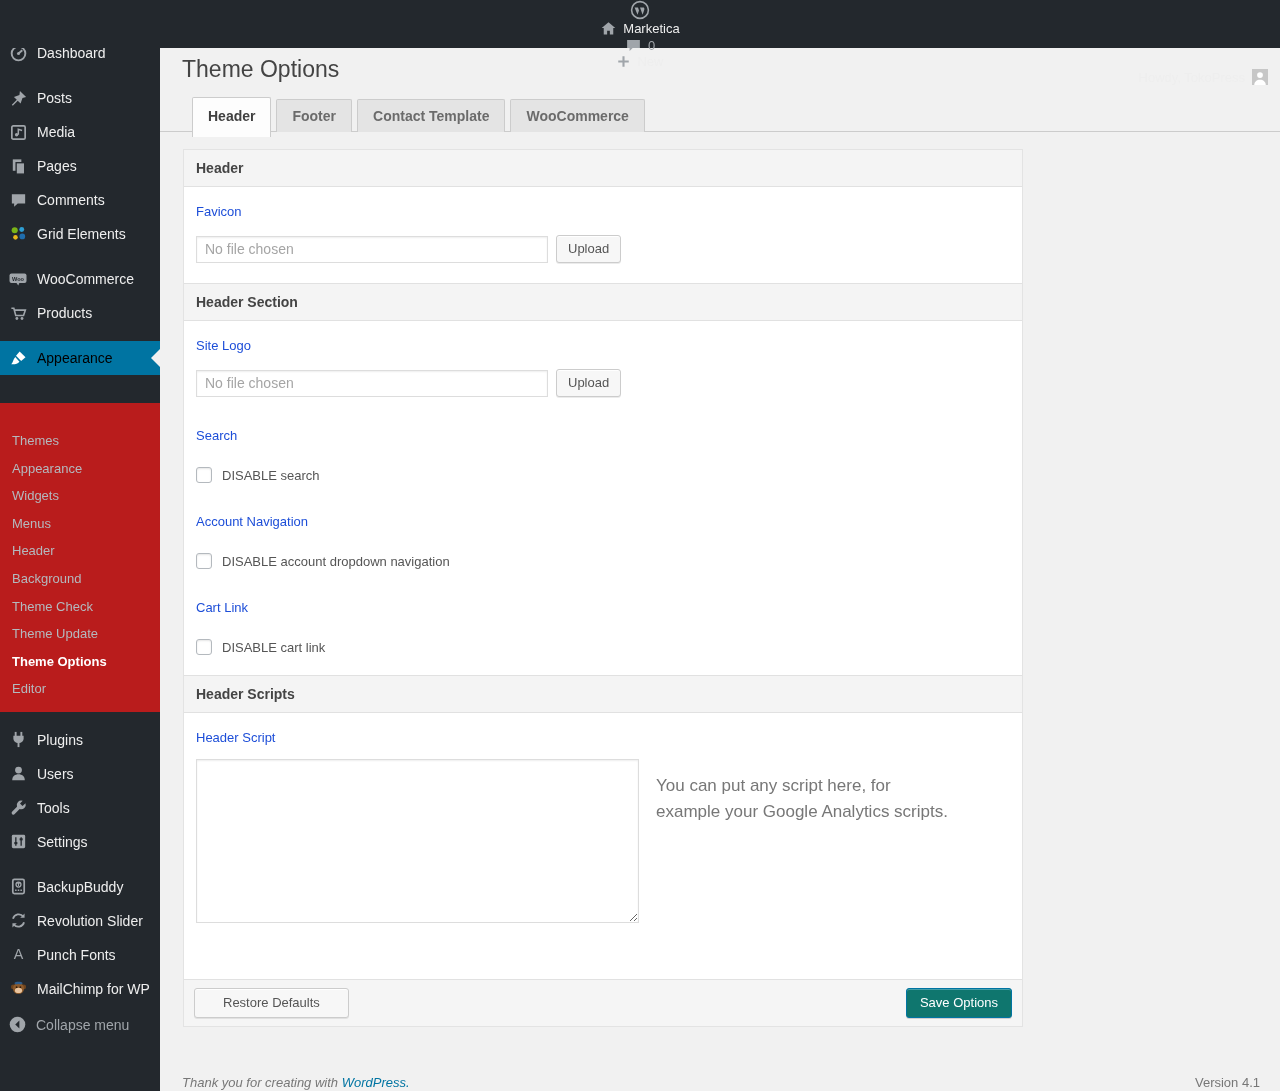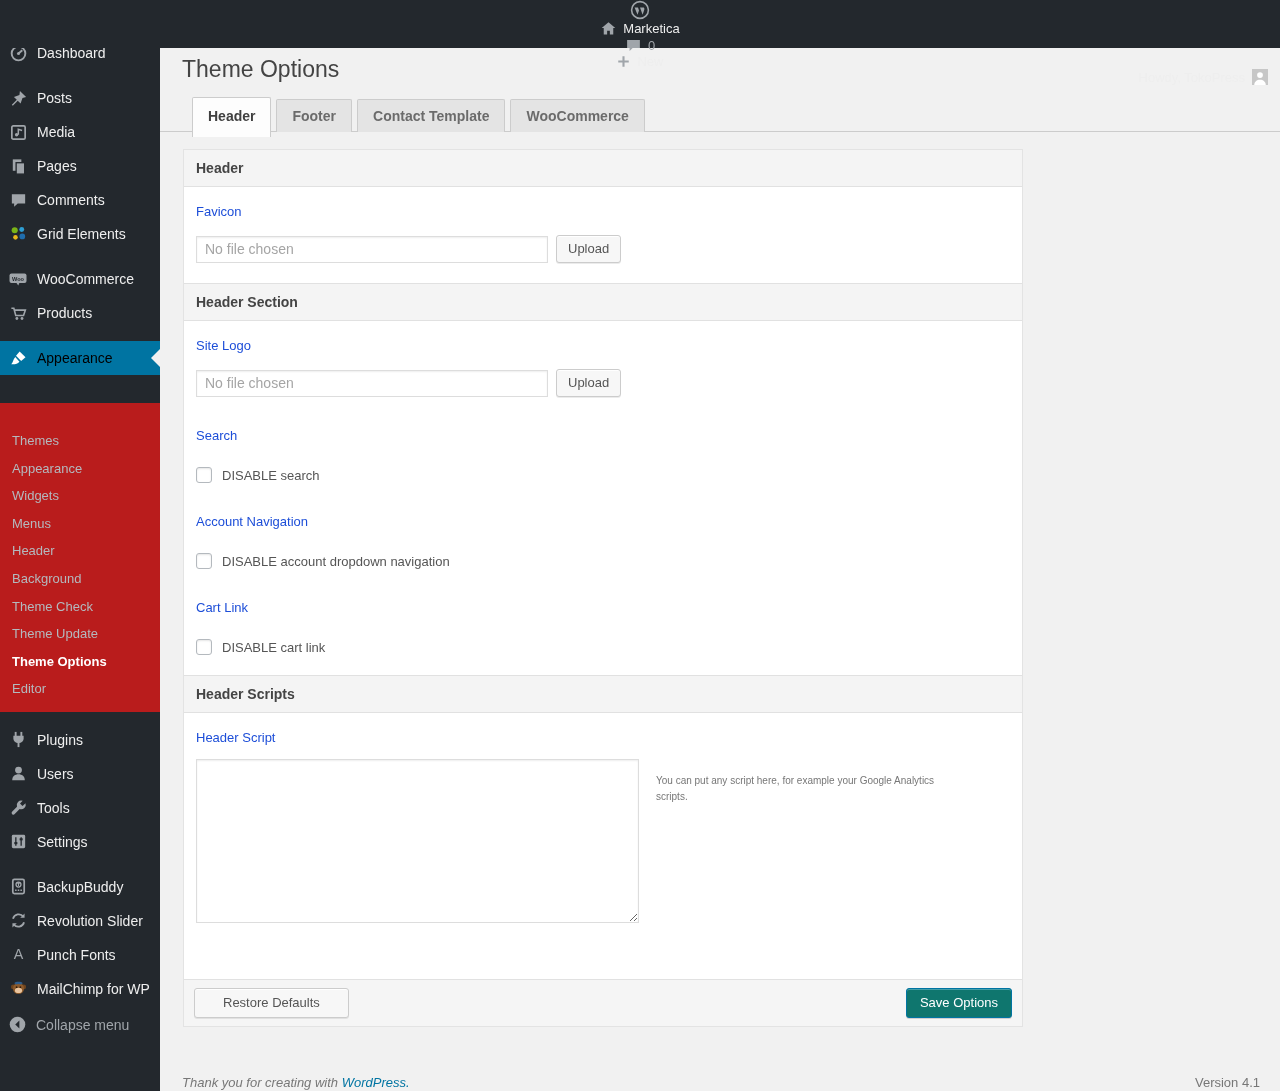--- a/index.html
+++ b/index.html
@@ -101,21 +101,21 @@
   }
   .check-label { font-size:13px; color:#555; cursor:pointer; }
 
   .script-row { display:flex; align-items:flex-start; }
   .script-left { width:444px; }
   .script-textarea {
     margin-top:13px; width:443px; height:164px; border:1px solid #ddd;
     background:#fff; resize:both; outline:none; font-family:"Liberation Mono", monospace;
     font-size:13px; padding:6px; color:#333; box-shadow:inset 0 1px 2px rgba(0,0,0,.07);
   }
-  .script-help { margin-left:16px; margin-top:43px; width:302px; font-size:10px; color:#777; line-height:1.55; }
+  .script-help { margin-left:16px; margin-top:43px; width:302px; font-size:17px; color:#777; line-height:1.55; }
   .script-body { padding-bottom:52px; }
 
   .panel-footer {
     display:flex; justify-content:space-between; align-items:center;
     background:#f5f5f5; border-top:1px solid #e1e1e1; padding:8px 10px;
   }
   .btn-primary {
     background:#0f766e; border:1px solid #0074a2; color:#fff;
     box-shadow:inset 0 1px 0 rgba(120,200,230,.5), 0 1px 0 rgba(0,0,0,.15);
     padding:5px 13px;

